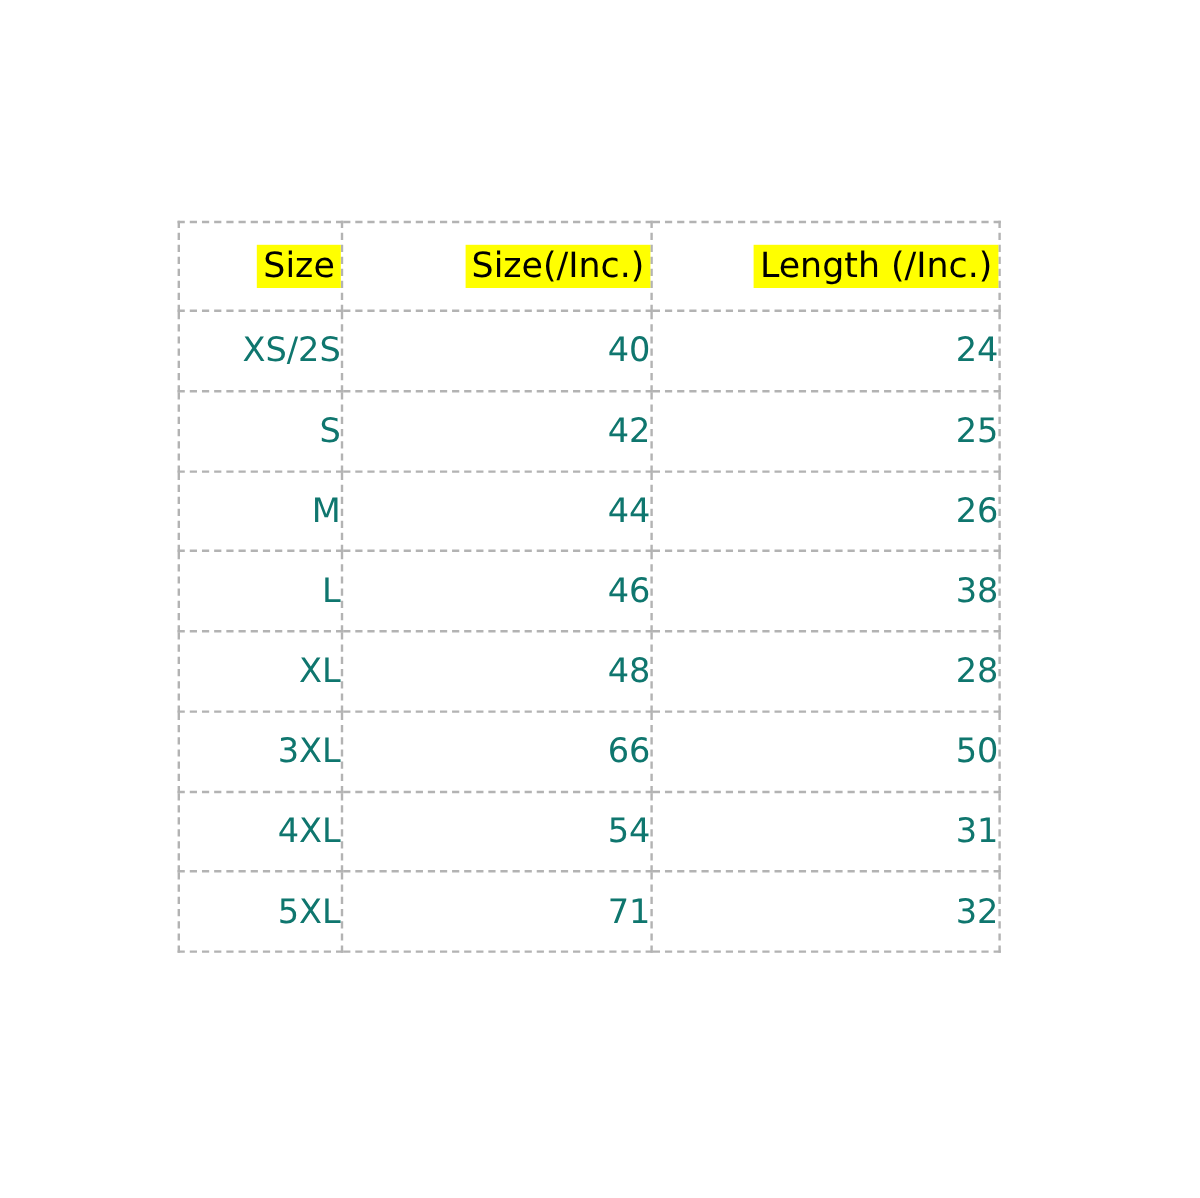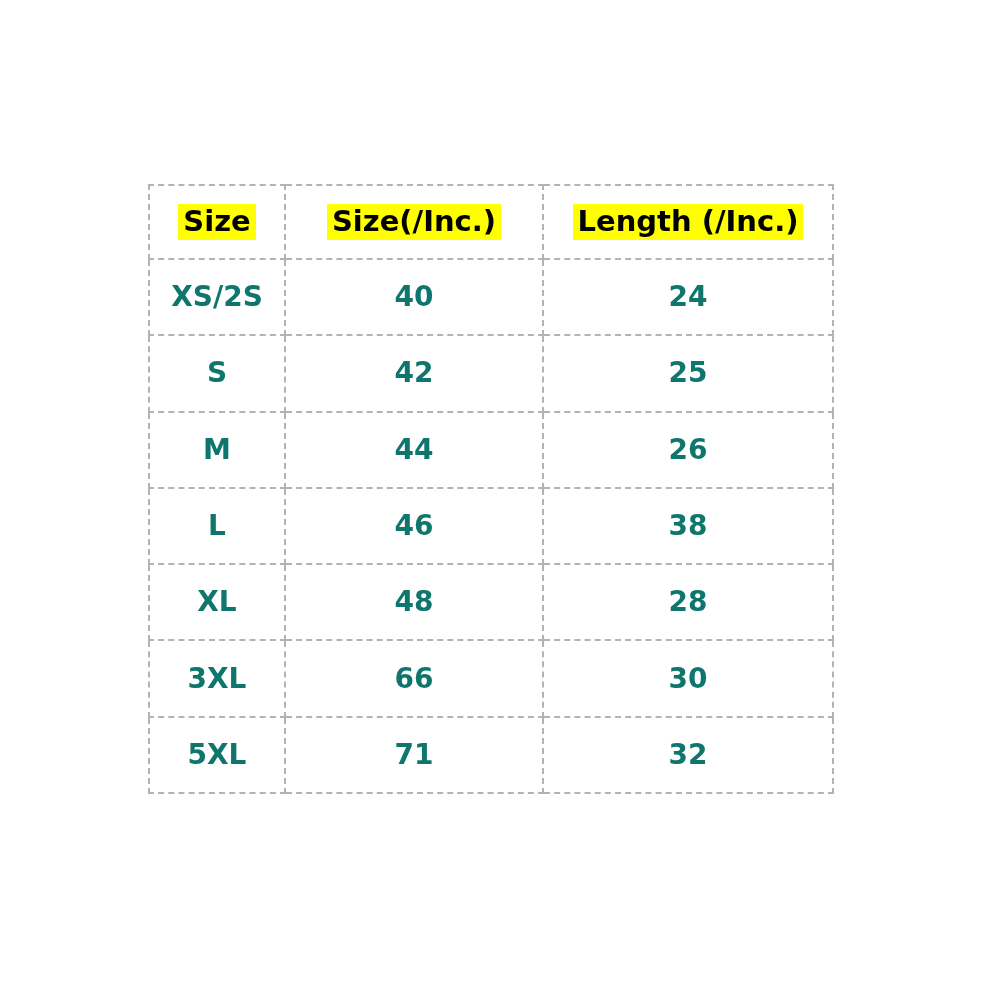--- a/index.html
+++ b/index.html
@@ -30,23 +30,23 @@
   table.size-table {
     border-collapse: collapse;
     width: 684px;
     height: 610px;
     table-layout: fixed;
   }
   table.size-table td,
   table.size-table th {
     border: 2px dashed #b3b3b3;
     padding: 0;
-    text-align: center;
+    text-align: right;
     vertical-align: middle;
-    font-weight: bold;
+    font-weight: normal;
   }
   col.c-size { width: 136px; }
   col.c-chest { width: 258px; }
   col.c-length { width: 290px; }
 
   thead tr { height: 74px; }
   tbody tr { height: 58px; }
 
   .hdr-cell {
     font-family: "DejaVu Sans", sans-serif;
@@ -109,21 +109,26 @@
           <td class="cell">38</td>
         </tr>
         <tr>
           <td class="cell">XL</td>
           <td class="cell">48</td>
           <td class="cell">28</td>
         </tr>
         <tr>
           <td class="cell">3XL</td>
           <td class="cell">66</td>
-          <td class="cell">30</td>
+          <td class="cell">50</td>
+        </tr>
+        <tr>
+          <td class="cell">4XL</td>
+          <td class="cell">54</td>
+          <td class="cell">31</td>
         </tr>
         <tr>
           <td class="cell">5XL</td>
           <td class="cell">71</td>
           <td class="cell">32</td>
         </tr>
       </tbody>
     </table>
   </div>
 </div>

